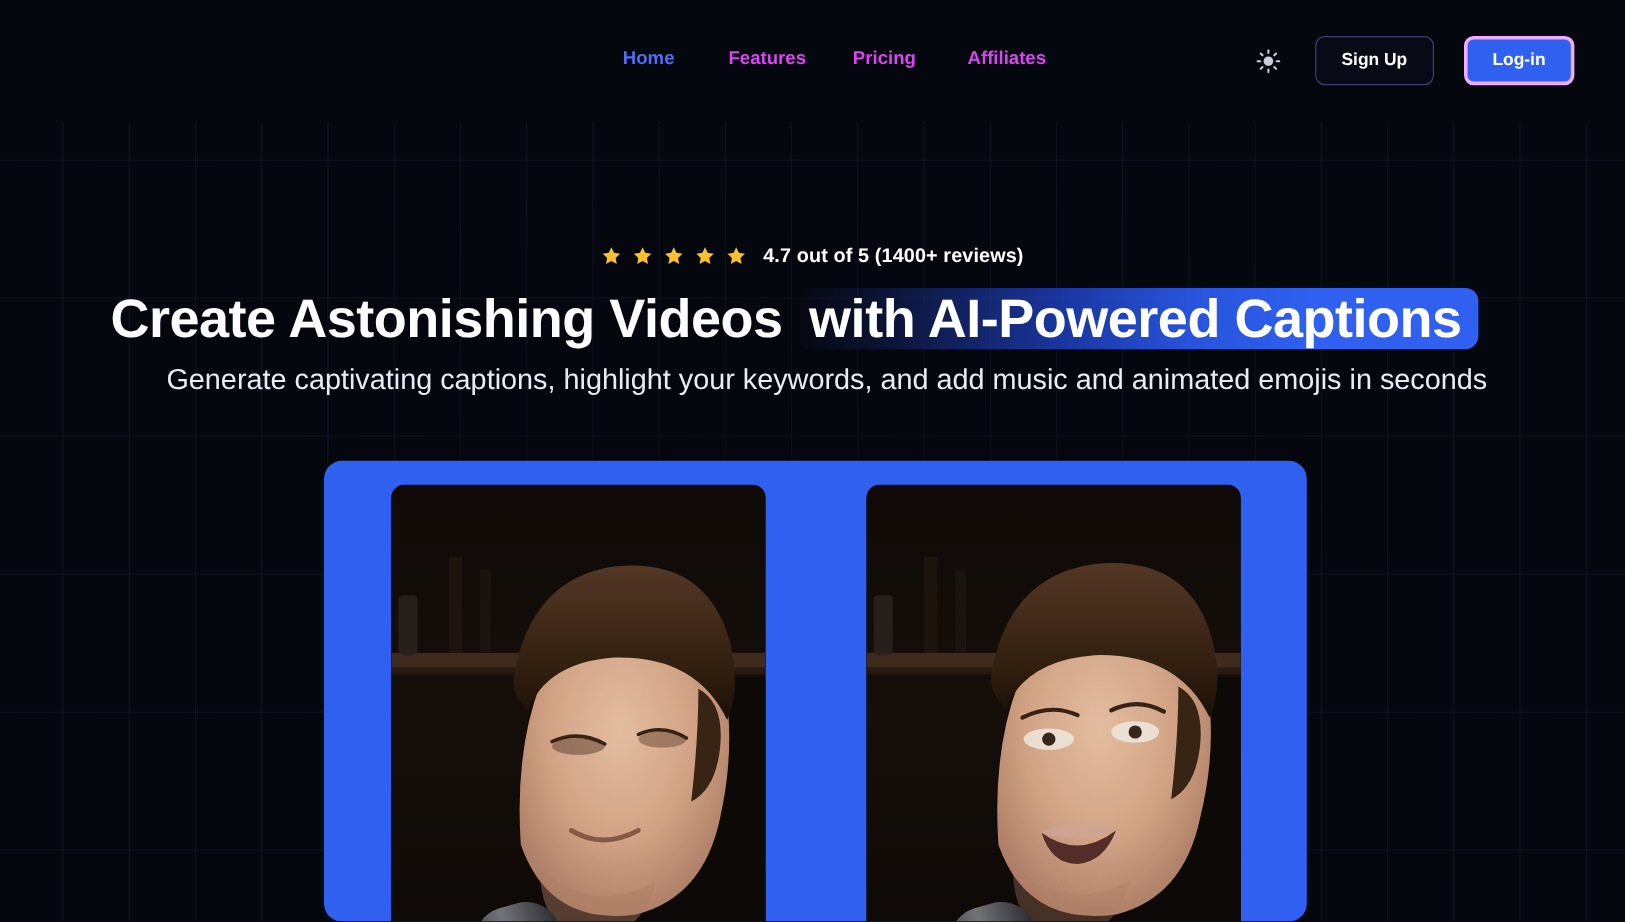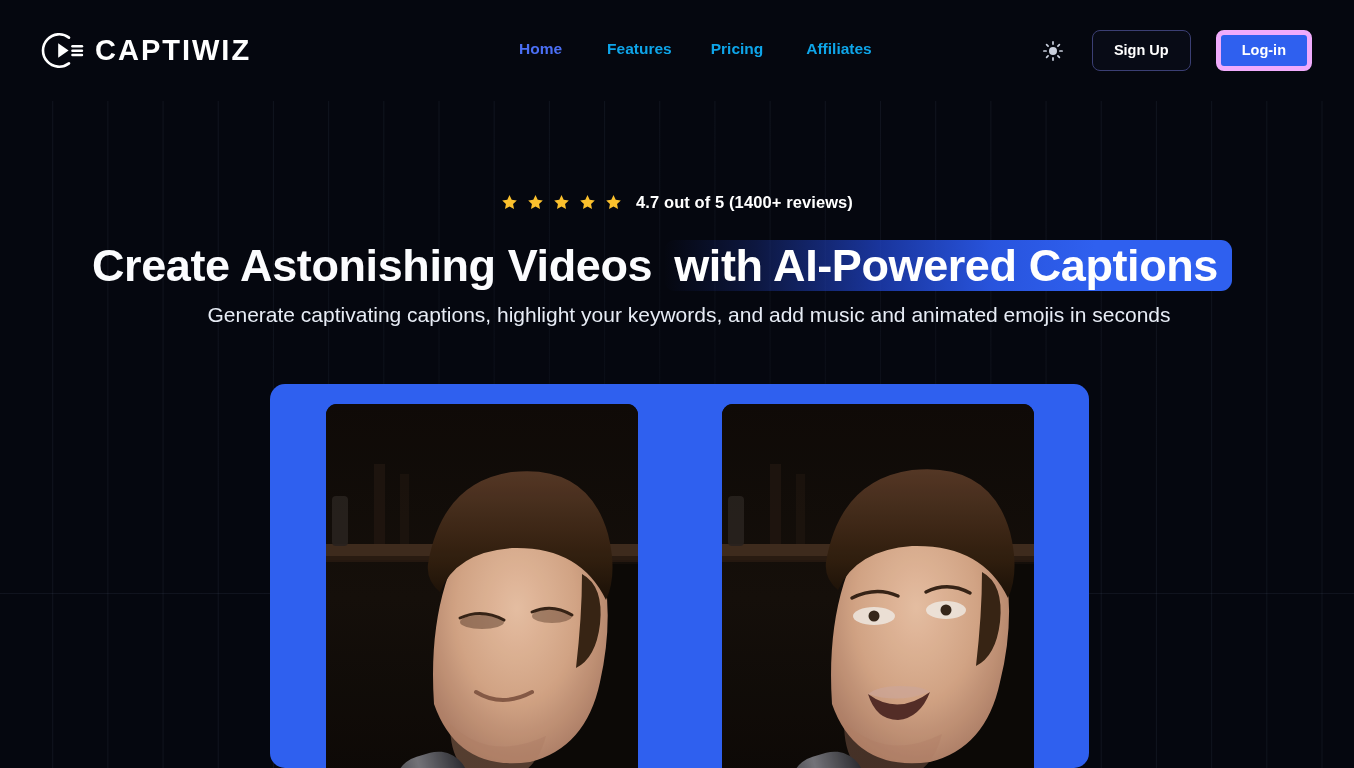--- a/index.html
+++ b/index.html
@@ -42,21 +42,21 @@
   .logo-text {
     color:#ffffff; font-size:29px; font-weight:700;
     letter-spacing:2.0px; line-height:1;
   }
 
   .nav {
     position:absolute; left:519px; top:40px;
     display:flex; align-items:center; gap:12px;
   }
   .nav a {
-    font-size:15.5px; font-weight:700; color:#0ea5e9;
+    font-size:15.5px; font-weight:700; color:#d946ef;
     text-decoration:none; padding:0 25px 0 0; white-space:nowrap;
   }
   .nav a:first-child { padding-right:33px; }
   .nav a.active { color:#4b6ff5; }
   .nav a + a { padding-left:0; }
   .nav a:nth-child(2) { padding-right:27px; }
   .nav a:nth-child(3) { padding-right:31px; }
 
   .header-right {
     position:absolute; right:42px; top:30px;
@@ -71,28 +71,28 @@
     display:flex; align-items:center; justify-content:center;
     cursor:pointer; white-space:nowrap; line-height:1;
   }
   .btn-signup {
     height:41px; padding:0 21px;
     background:#080b16; color:#ffffff;
     border:1px solid #3b3f74;
   }
   .btn-login {
     height:41px; padding:0 21px;
-    background:#2f60ef; color:#ffffff; border:5px solid #f0abfc;
+    background:#2f60ef; color:#ffffff; border:3px solid #f0abfc;
   }
 
   
   .hero { position:absolute; left:0; top:0; width:1354px; z-index:20; }
 
   .rating {
-    position:absolute; left:0; top:193px; width:1354px;
+    position:absolute; left:0; top:204px; width:1354px;
     display:flex; align-items:center; justify-content:center; gap:0px;
   }
   .stars { display:flex; align-items:center; gap:9px; margin-right:14px; }
   .star { width:17px; height:17px; display:block; }
   .rating-text {
     color:#ffffff; font-size:16.5px; font-weight:700; letter-spacing:0.1px;
     white-space:nowrap;
   }
 
   .headline {
@@ -112,21 +112,21 @@
       rgba(24,45,130,0.42) 16%,
       rgba(31,66,196,0.78) 38%,
       rgba(42,88,232,0.95) 58%,
       #2f60ef 76%,
       #2f60ef 100%);
   }
 
   .subtitle {
     position:absolute; left:0; top:303px; width:1354px;
     text-align:center; white-space:nowrap;
-    font-size:21px; font-weight:400; color:#e7ecf5;
+    font-size:24px; font-weight:400; color:#e7ecf5;
     letter-spacing:0.0px;
     padding-left:24px;
   }
 
   
   .showcase {
     position:absolute; left:270px; top:384px;
     width:819px; height:384px;
     background:#2f60ef;
     border-radius:15px;
@@ -150,32 +150,20 @@
 </head>
 <body>
 
 <div id="root">
 
   <div class="grid-bg"></div>
   <div class="grid-fade"></div>
 
   <div class="header">
 
-    <div class="logo-wrap">
-      <span>
-        <svg class="logo-mark" viewBox="0 0 45 45" fill="none">
-          <path d="M29 9.6A16.2 16.2 0 1 0 29 35.4" stroke="#ffffff" stroke-width="2.6" stroke-linecap="round" fill="none"></path>
-          <path d="M18.2 15.3 L28.6 22.5 L18.2 29.7 Z" fill="#ffffff"></path>
-          <rect x="31.2" y="17.0" width="12.0" height="2.5" rx="1.25" fill="#ffffff"></rect>
-          <rect x="31.2" y="21.4" width="12.0" height="2.5" rx="1.25" fill="#ffffff"></rect>
-          <rect x="31.2" y="25.8" width="12.0" height="2.5" rx="1.25" fill="#ffffff"></rect>
-        </svg>
-      </span>
-      <span class="logo-text">CAPTIWIZ</span>
-    </div>
 
     <nav class="nav">
       <a href="#" class="active">Home</a>
       <a href="#">Features</a>
       <a href="#">Pricing</a>
       <a href="#">Affiliates</a>
     </nav>
 
     <div class="header-right">
       <button class="theme-toggle">

